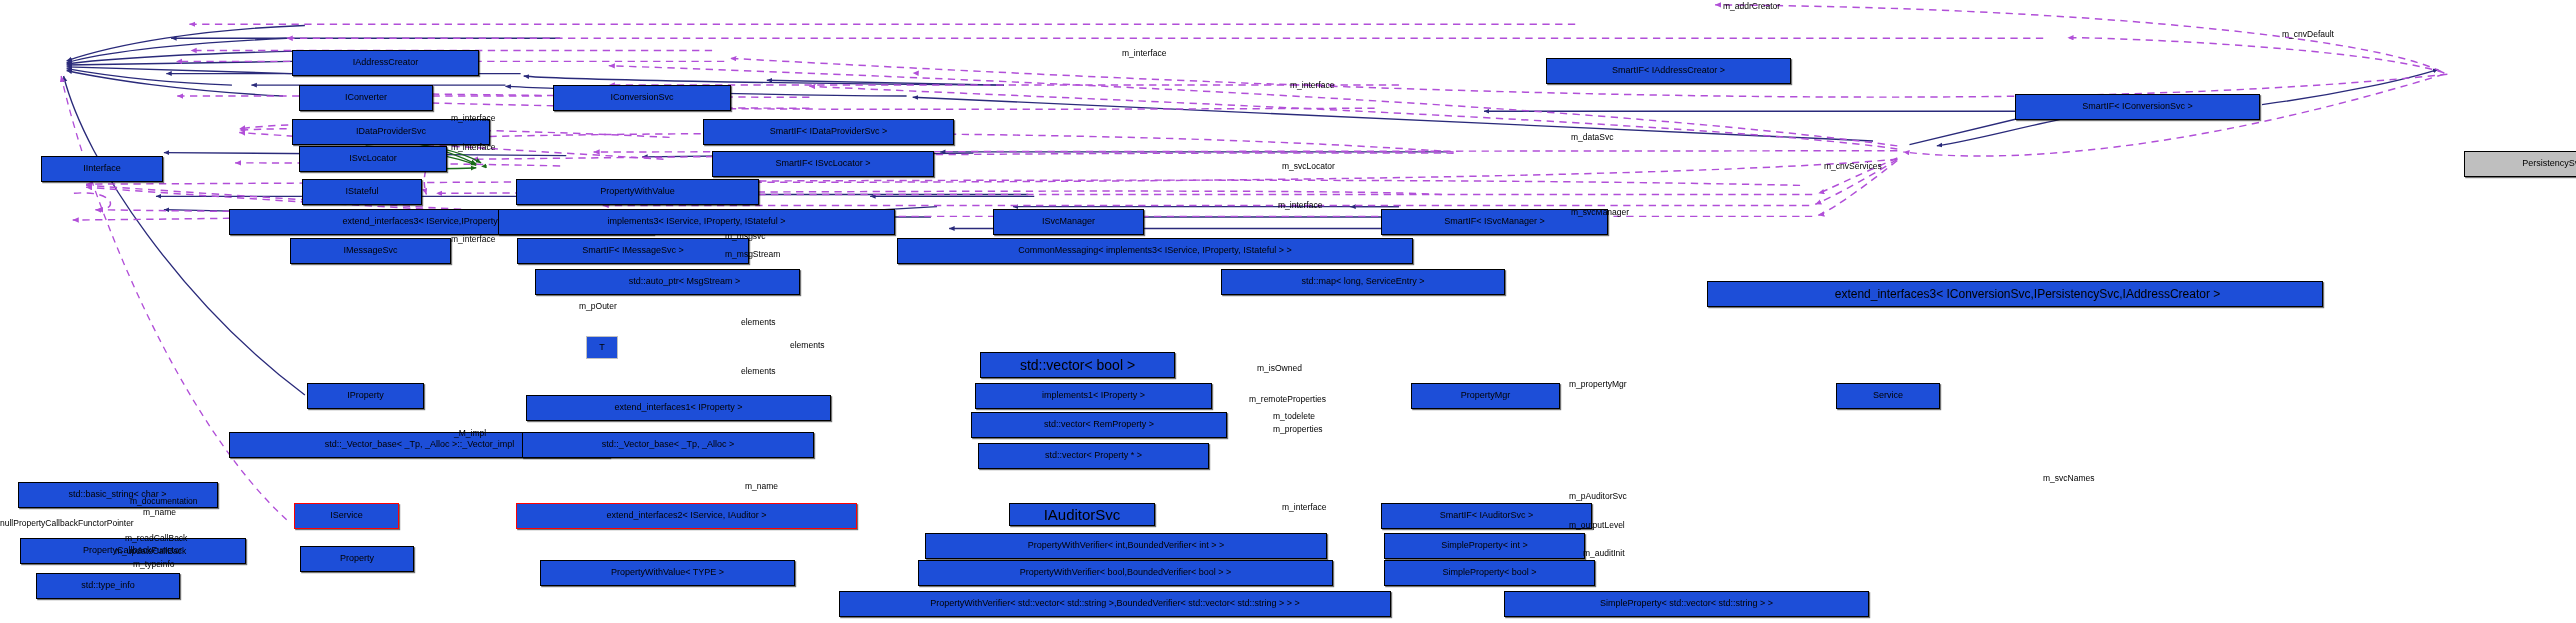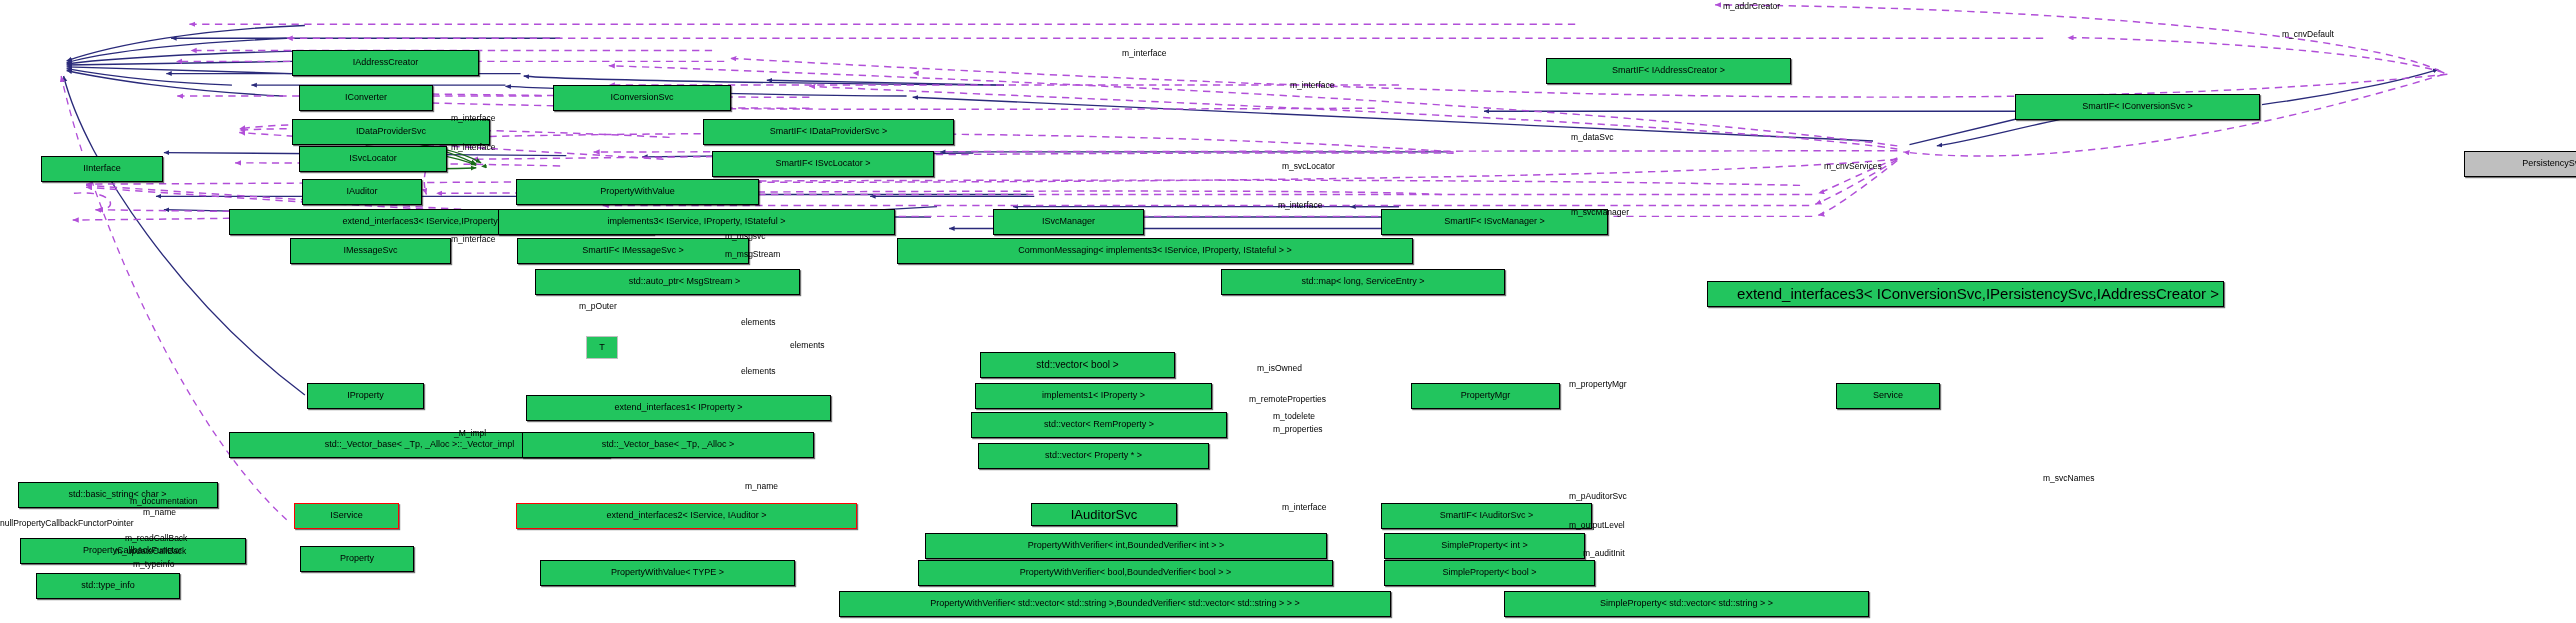--- a/index.html
+++ b/index.html
@@ -20,21 +20,21 @@
     left: 0;
     top: 0;
     width: 2576px;
     height: 623px;
     pointer-events: none;
   }
   .node {
     position: absolute;
     box-sizing: border-box;
     border: 0.6px solid #000000;
-    background: #22c55e;
+    background: #1d4ed8;
     color: #000000;
     font-size: 9px;
     line-height: 1;
     white-space: nowrap;
     display: flex;
     align-items: center;
     justify-content: center;
     padding: 0 3px;
     box-shadow: 1.2px 1.2px 0 rgba(0,0,0,0.55);
     z-index: 5;
@@ -186,57 +186,57 @@
       <path d="M860,270 C830,268 810,272 790,274" stroke-opacity="0"></path>
     </g>
   </svg>
 
   <div id="node-layer">
       <div class="node" style="left: 41px; top: 156px; width: 122px; height: 25.5px; font-size: 9px;">IInterface</div>
       <div class="node" style="left: 292px; top: 50px; width: 187px; height: 25.5px; font-size: 9px;">IAddressCreator</div>
       <div class="node" style="left: 299px; top: 85px; width: 134px; height: 25.5px; font-size: 9px;">IConverter</div>
       <div class="node" style="left: 292px; top: 119px; width: 198px; height: 25.5px; font-size: 9px;">IDataProviderSvc</div>
       <div class="node" style="left: 299px; top: 146px; width: 148px; height: 25.5px; font-size: 9px;">ISvcLocator</div>
-      <div class="node" style="left: 302px; top: 179px; width: 120px; height: 25.5px; font-size: 9px;">IAuditor</div>
+      <div class="node" style="left: 302px; top: 179px; width: 120px; height: 25.5px; font-size: 9px;">IStateful</div>
       <div class="node" style="left: 516px; top: 179px; width: 243px; height: 25.5px; font-size: 9px;">PropertyWithValue</div>
       <div class="node" style="left: 229px; top: 209px; width: 425px; height: 25.5px; font-size: 9px;">extend_interfaces3&lt; IService,IProperty,IStateful &gt;</div>
       <div class="node" style="left: 498px; top: 209px; width: 397px; height: 25.5px; font-size: 9px;">implements3&lt; IService, IProperty, IStateful &gt;</div>
       <div class="node" style="left: 290px; top: 238px; width: 161px; height: 25.5px; font-size: 9px;">IMessageSvc</div>
       <div class="node" style="left: 517px; top: 238px; width: 232px; height: 25.5px; font-size: 9px;">SmartIF&lt; IMessageSvc &gt;</div>
       <div class="node" style="left: 535px; top: 269px; width: 265px; height: 25.5px; font-size: 9px; padding-left: 37px;">std::auto_ptr&lt; MsgStream &gt;</div>
       <div class="node" style="left: 703px; top: 119px; width: 251px; height: 25.5px; font-size: 9px;">SmartIF&lt; IDataProviderSvc &gt;</div>
       <div class="node" style="left: 712px; top: 151px; width: 222px; height: 25.5px; font-size: 9px;">SmartIF&lt; ISvcLocator &gt;</div>
       <div class="node" style="left: 553px; top: 85px; width: 178px; height: 25.5px; font-size: 9px;">IConversionSvc</div>
       <div class="node" style="left: 993px; top: 209px; width: 151px; height: 25.5px; font-size: 9px;">ISvcManager</div>
       <div class="node" style="left: 897px; top: 238px; width: 516px; height: 25.5px; font-size: 9px;">CommonMessaging&lt; implements3&lt; IService, IProperty, IStateful &gt; &gt;</div>
       <div class="node" style="left: 1221px; top: 269px; width: 284px; height: 25.5px; font-size: 9px;">std::map&lt; long, ServiceEntry &gt;</div>
       <div class="node" style="left: 1381px; top: 209px; width: 227px; height: 25.5px; font-size: 9px;">SmartIF&lt; ISvcManager &gt;</div>
       <div class="node" style="left: 1546px; top: 58px; width: 245px; height: 25.5px; font-size: 9px;">SmartIF&lt; IAddressCreator &gt;</div>
       <div class="node" style="left: 2015px; top: 94px; width: 245px; height: 25.5px; font-size: 9px;">SmartIF&lt; IConversionSvc &gt;</div>
-      <div class="node" style="left: 1707px; top: 281px; width: 517px; height: 25.5px; font-size: 15px; padding-left: 28px;">extend_interfaces3&lt; IConversionSvc,IPersistencySvc,IAddressCreator &gt;</div>
+      <div class="node" style="left: 1707px; top: 281px; width: 616px; height: 25.5px; font-size: 12px; padding-left: 28px;">extend_interfaces3&lt; IConversionSvc,IPersistencySvc,IAddressCreator &gt;</div>
       <div class="node" style="left: 1836px; top: 383px; width: 104px; height: 25.5px; font-size: 9px;">Service</div>
       <div class="node highlight" style="left: 2464px; top: 151px; width: 178px; height: 25.5px; font-size: 9px;">PersistencySvc</div>
       <div class="node plain" style="left: 586px; top: 336px; width: 32px; height: 23px; font-size: 9px;">T</div>
       <div class="node" style="left: 307px; top: 383px; width: 117px; height: 25.5px; font-size: 9px;">IProperty</div>
       <div class="node" style="left: 526px; top: 395px; width: 305px; height: 25.5px; font-size: 9px;">extend_interfaces1&lt; IProperty &gt;</div>
-      <div class="node" style="left: 980px; top: 352px; width: 195px; height: 25.5px; font-size: 10px;">std::vector&lt; bool &gt;</div>
+      <div class="node" style="left: 980px; top: 352px; width: 195px; height: 25.5px; font-size: 14px;">std::vector&lt; bool &gt;</div>
       <div class="node" style="left: 975px; top: 383px; width: 237px; height: 25.5px; font-size: 9px;">implements1&lt; IProperty &gt;</div>
       <div class="node" style="left: 971px; top: 412px; width: 256px; height: 25.5px; font-size: 9px;">std::vector&lt; RemProperty &gt;</div>
       <div class="node" style="left: 978px; top: 443px; width: 231px; height: 25.5px; font-size: 9px;">std::vector&lt; Property * &gt;</div>
       <div class="node" style="left: 1411px; top: 383px; width: 149px; height: 25.5px; font-size: 9px;">PropertyMgr</div>
       <div class="node" style="left: 229px; top: 432px; width: 381px; height: 25.5px; font-size: 9px;">std::_Vector_base&lt; _Tp, _Alloc &gt;::_Vector_impl</div>
       <div class="node" style="left: 522px; top: 432px; width: 292px; height: 25.5px; font-size: 9px;">std::_Vector_base&lt; _Tp, _Alloc &gt;</div>
       <div class="node" style="left: 17.6px; top: 482px; width: 200px; height: 25.5px; font-size: 9px;">std::basic_string&lt; char &gt;</div>
       <div class="node" style="left: 19.5px; top: 538px; width: 226px; height: 25.5px; font-size: 9px; text-align: right;">PropertyCallbackFunctor</div>
       <div class="node" style="left: 36px; top: 573px; width: 144px; height: 25.5px; font-size: 9px;">std::type_info</div>
       <div class="node redborder" style="left: 294px; top: 503px; width: 105px; height: 25.5px; font-size: 9px;">IService</div>
       <div class="node redborder" style="left: 516px; top: 503px; width: 341px; height: 25.5px; font-size: 9px;">extend_interfaces2&lt; IService, IAuditor &gt;</div>
       <div class="node" style="left: 300px; top: 546px; width: 114px; height: 25.5px; font-size: 9px;">Property</div>
       <div class="node" style="left: 540px; top: 560px; width: 255px; height: 25.5px; font-size: 9px;">PropertyWithValue&lt; TYPE &gt;</div>
-      <div class="node" style="left: 1031px; top: 503px; width: 146px; height: 23px; font-size: 13px;">IAuditorSvc</div>
+      <div class="node" style="left: 1009px; top: 503px; width: 146px; height: 23px; font-size: 15px;">IAuditorSvc</div>
       <div class="node" style="left: 1381px; top: 503px; width: 211px; height: 25.5px; font-size: 9px;">SmartIF&lt; IAuditorSvc &gt;</div>
       <div class="node" style="left: 925px; top: 533px; width: 402px; height: 25.5px; font-size: 9px;">PropertyWithVerifier&lt; int,BoundedVerifier&lt; int &gt; &gt;</div>
       <div class="node" style="left: 1384px; top: 533px; width: 201px; height: 25.5px; font-size: 9px;">SimpleProperty&lt; int &gt;</div>
       <div class="node" style="left: 918px; top: 560px; width: 415px; height: 25.5px; font-size: 9px;">PropertyWithVerifier&lt; bool,BoundedVerifier&lt; bool &gt; &gt;</div>
       <div class="node" style="left: 1384px; top: 560px; width: 211px; height: 25.5px; font-size: 9px;">SimpleProperty&lt; bool &gt;</div>
       <div class="node" style="left: 839px; top: 591px; width: 552px; height: 25.5px; font-size: 9px;">PropertyWithVerifier&lt; std::vector&lt; std::string &gt;,BoundedVerifier&lt; std::vector&lt; std::string &gt; &gt; &gt;</div>
       <div class="node" style="left: 1504px; top: 591px; width: 365px; height: 25.5px; font-size: 9px;">SimpleProperty&lt; std::vector&lt; std::string &gt; &gt;</div>
     </div>
 
   <div id="label-layer">

